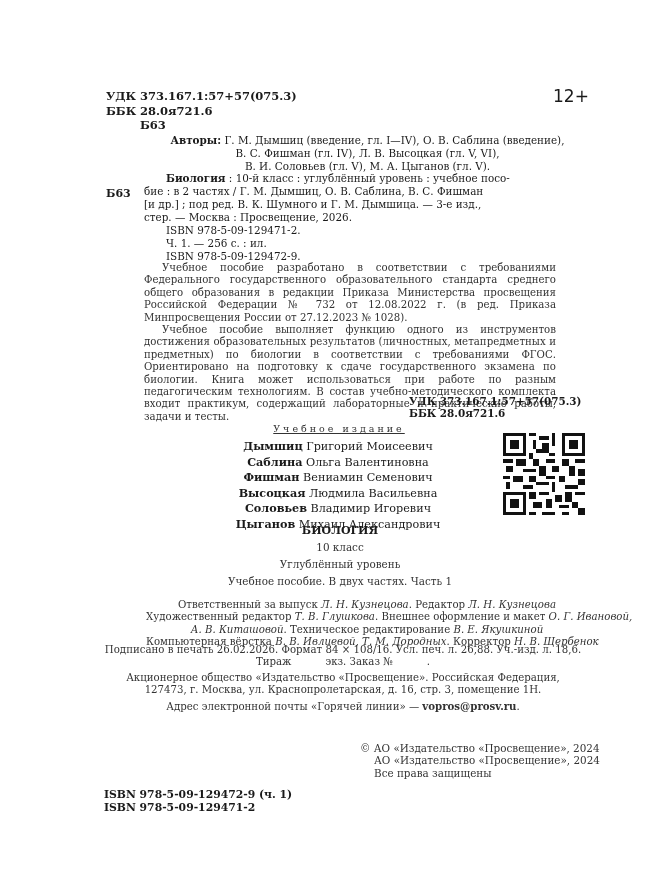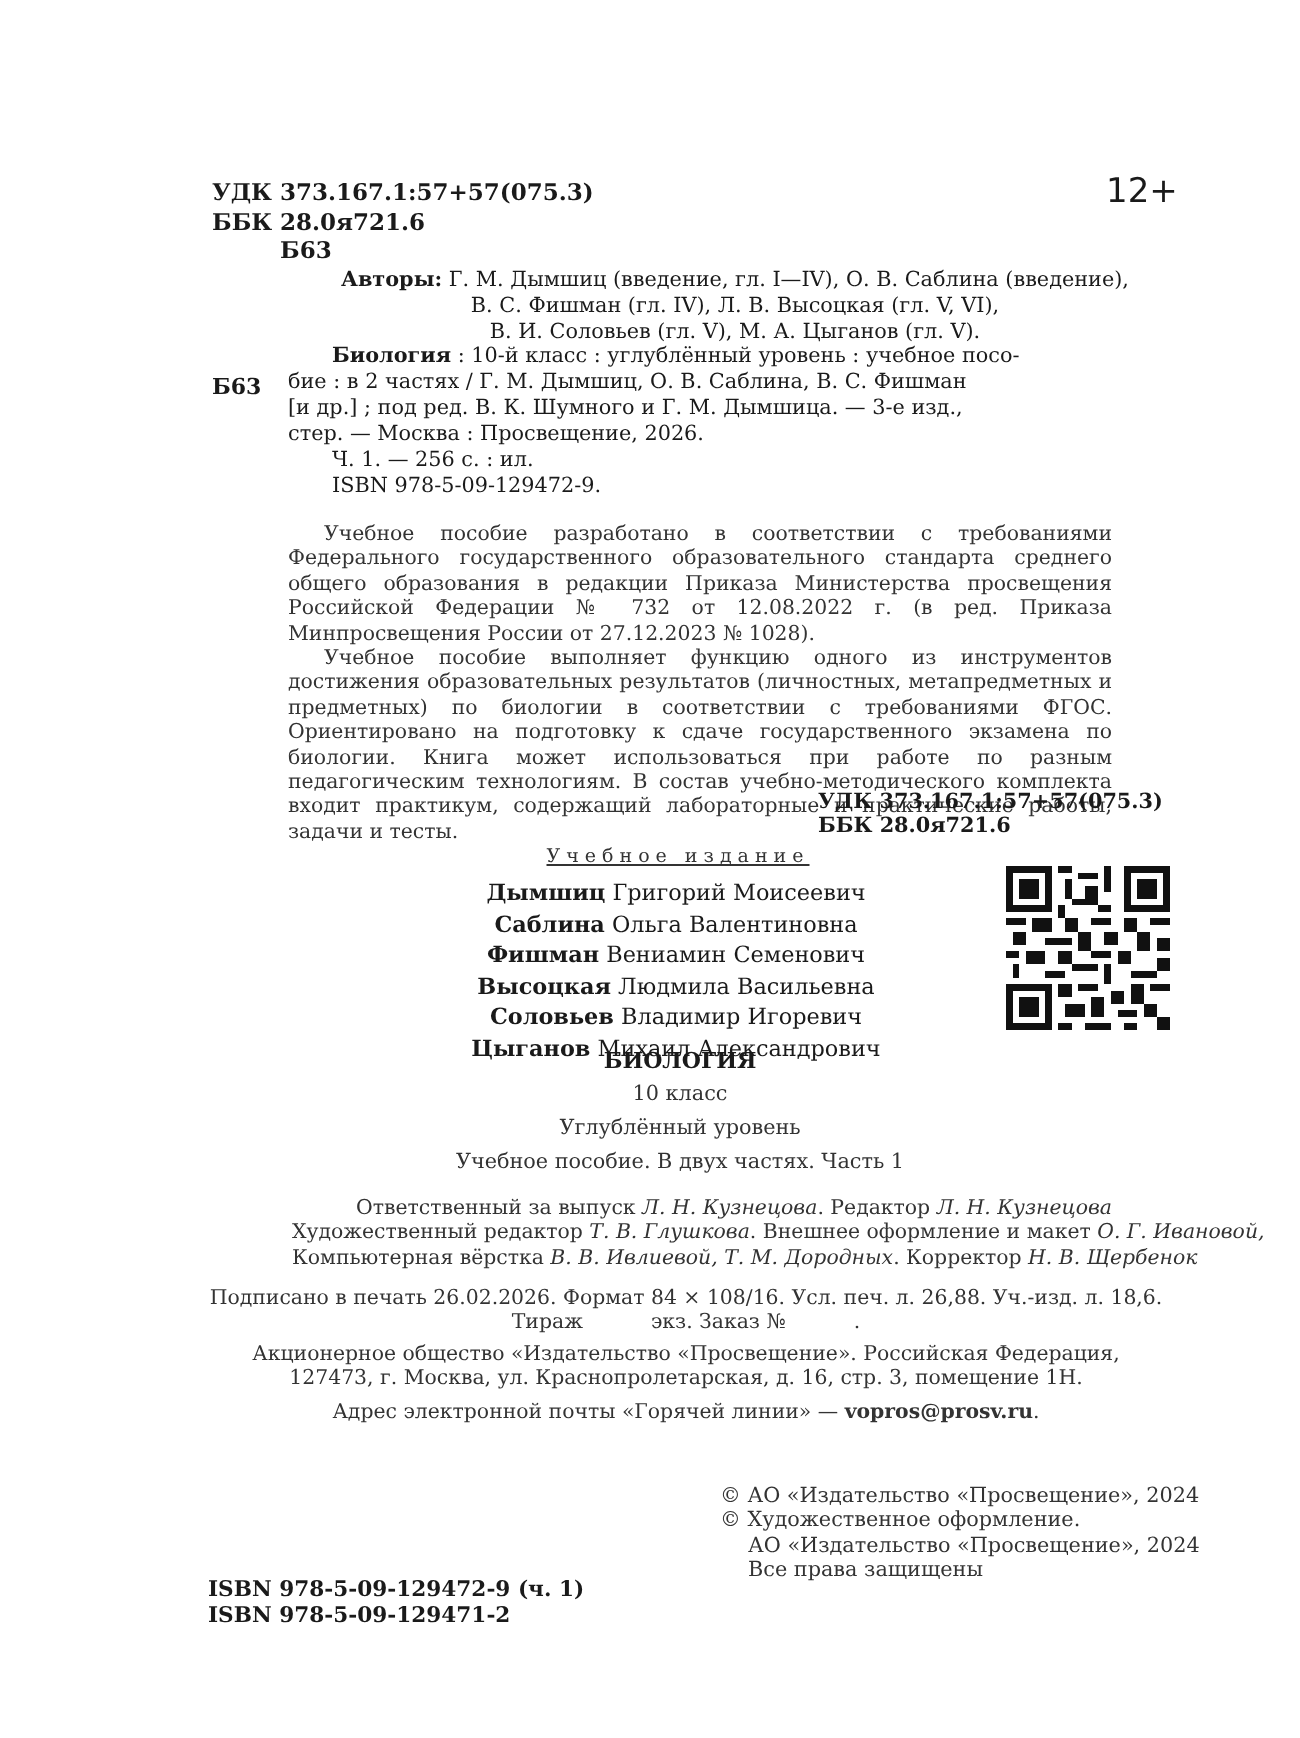--- a/index.html
+++ b/index.html
@@ -68,20 +68,21 @@
   <span class="line">В. С. Фишман (гл. IV), Л. В. Высоцкая (гл. V, VI),</span>
   <span class="line">В. И. Соловьев (гл. V), М. А. Цыганов (гл. V).</span>
 </div>
 
 <div id="b63-side" class="abs">Б63</div>
 <div id="biblio" class="abs t">
   <span class="indent"><span class="b">Биология</span><span> : 10-й класс : углублённый уровень : учебное посо-</span></span>
   <span style="display:block">бие : в 2 частях / Г. М. Дымшиц, О. В. Саблина, В. С. Фишман</span>
   <span style="display:block">[и др.] ; под ред. В. К. Шумного и Г. М. Дымшица. — 3-е изд.,</span>
   <span style="display:block">стер. — Москва : Просвещение, 2026.</span>
+  <span class="indent">ISBN 978-5-09-129471-2.</span>
   <span class="indent">Ч. 1. — 256 с. : ил.</span>
   <span class="indent">ISBN 978-5-09-129472-9.</span>
 </div>
 
 <div id="annot" class="abs">
   <p>Учебное пособие разработано в соответствии с требованиями Федерального государственного образовательного стандарта среднего общего образования в редакции Приказа Министерства просвещения Российской Федерации № 732 от 12.08.2022 г. (в ред. Приказа Минпросвещения России от 27.12.2023 № 1028).</p>
   <p>Учебное пособие выполняет функцию одного из инструментов достижения образовательных результатов (личностных, метапредметных и предметных) по биологии в соответствии с требованиями ФГОС. Ориентировано на подготовку к сдаче государственного экзамена по биологии. Книга может использоваться при работе по разным педагогическим технологиям. В состав учебно-методического комплекта входит практикум, содержащий лабораторные и практические работы, задачи и тесты.</p>
 </div>
 
 <div id="udk-bottom" class="abs">
@@ -163,20 +164,21 @@
 <div id="title-block" class="abs">
   <span class="row main">БИОЛОГИЯ</span>
   <span class="row">10 класс</span>
   <span class="row">Углублённый уровень</span>
   <span class="row">Учебное пособие. В двух частях. Часть 1</span>
 </div>
 
 <div id="credits" class="abs">
   <span class="row"><span>Ответственный за выпуск </span><span class="i">Л. Н. Кузнецова</span><span>. Редактор </span><span class="i">Л. Н. Кузнецова</span></span>
   <span class="row"><span>Художественный редактор </span><span class="i">Т. В. Глушкова</span><span>. Внешнее оформление и макет </span><span class="i">О. Г. Ивановой,</span></span>
+  <span class="row"><span class="i">А. В. Киташовой</span><span>. Техническое редактирование </span><span class="i">В. Е. Якушкиной</span></span>
   <span class="row"><span>Компьютерная вёрстка </span><span class="i">В. В. Ивлиевой, Т. М. Дородных</span><span>. Корректор </span><span class="i">Н. В. Щербенок</span></span>
 </div>
 
 <div id="print" class="abs">
   <span class="row">Подписано в печать 26.02.2026. Формат 84 × 108/16. Усл. печ. л. 26,88. Уч.-изд. л. 18,6.</span>
   <span class="row"><span>Тираж</span><span class="gap"></span><span>экз. Заказ №</span><span class="gap"></span><span>.</span></span>
 </div>
 
 <div id="publisher" class="abs">
   <span class="row">Акционерное общество «Издательство «Просвещение». Российская Федерация,</span>
@@ -185,16 +187,15 @@
 <div id="hotline" class="abs">
   <span>Адрес электронной почты «Горячей линии» — </span><span class="b">vopros@prosv.ru</span><span>.</span>
 </div>
 
 <div id="isbn-bottom" class="abs">
   <div>ISBN 978-5-09-129472-9 (ч. 1)</div>
   <div>ISBN 978-5-09-129471-2</div>
 </div>
 <div id="copyright" class="abs">
   <div>© АО «Издательство «Просвещение», 2024</div>
-  <div>© Художественное оформление.</div>
   <div class="ind">АО «Издательство «Просвещение», 2024</div>
   <div class="ind">Все права защищены</div>
 </div>
 
 </body></html>

